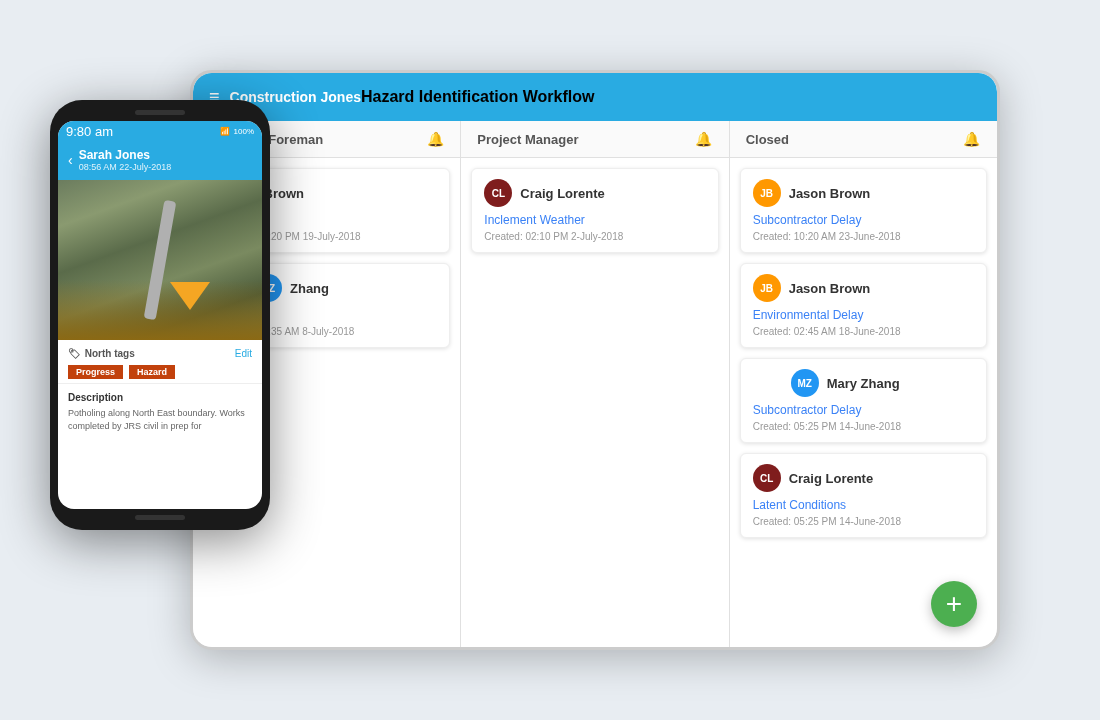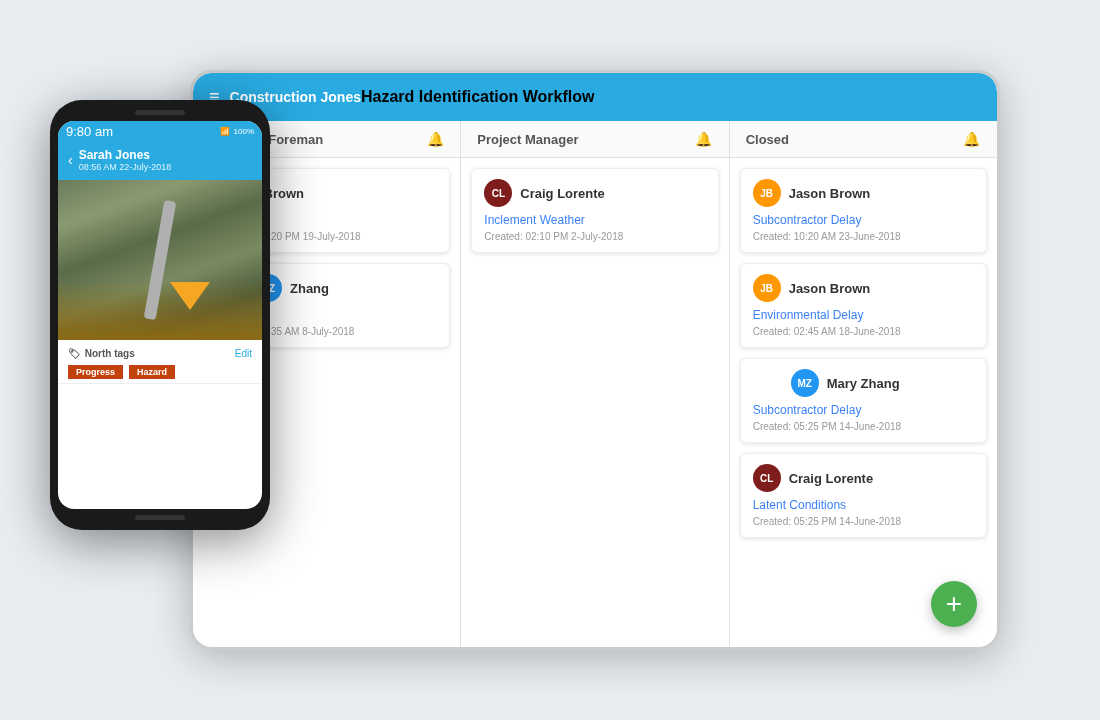--- a/index.html
+++ b/index.html
@@ -523,19 +523,23 @@
               <span>North tags</span>
             </span>
             <span class="tag-edit">Edit</span>
           </div>
           <div class="tags-list">
             <span class="tag-badge">Progress</span>
             <span class="tag-badge">Hazard</span>
           </div>
         </div>
 
+        <div class="phone-desc-section">
+          <div class="desc-title">Description</div>
+          <div class="desc-text">Potholing along North East boundary. Works completed by JRS civil in prep for</div>
+        </div>
       </div>
 
     </div>
     <div class="phone-home-bar"></div>
   </div>
 
 </div>
 
 </body></html>

